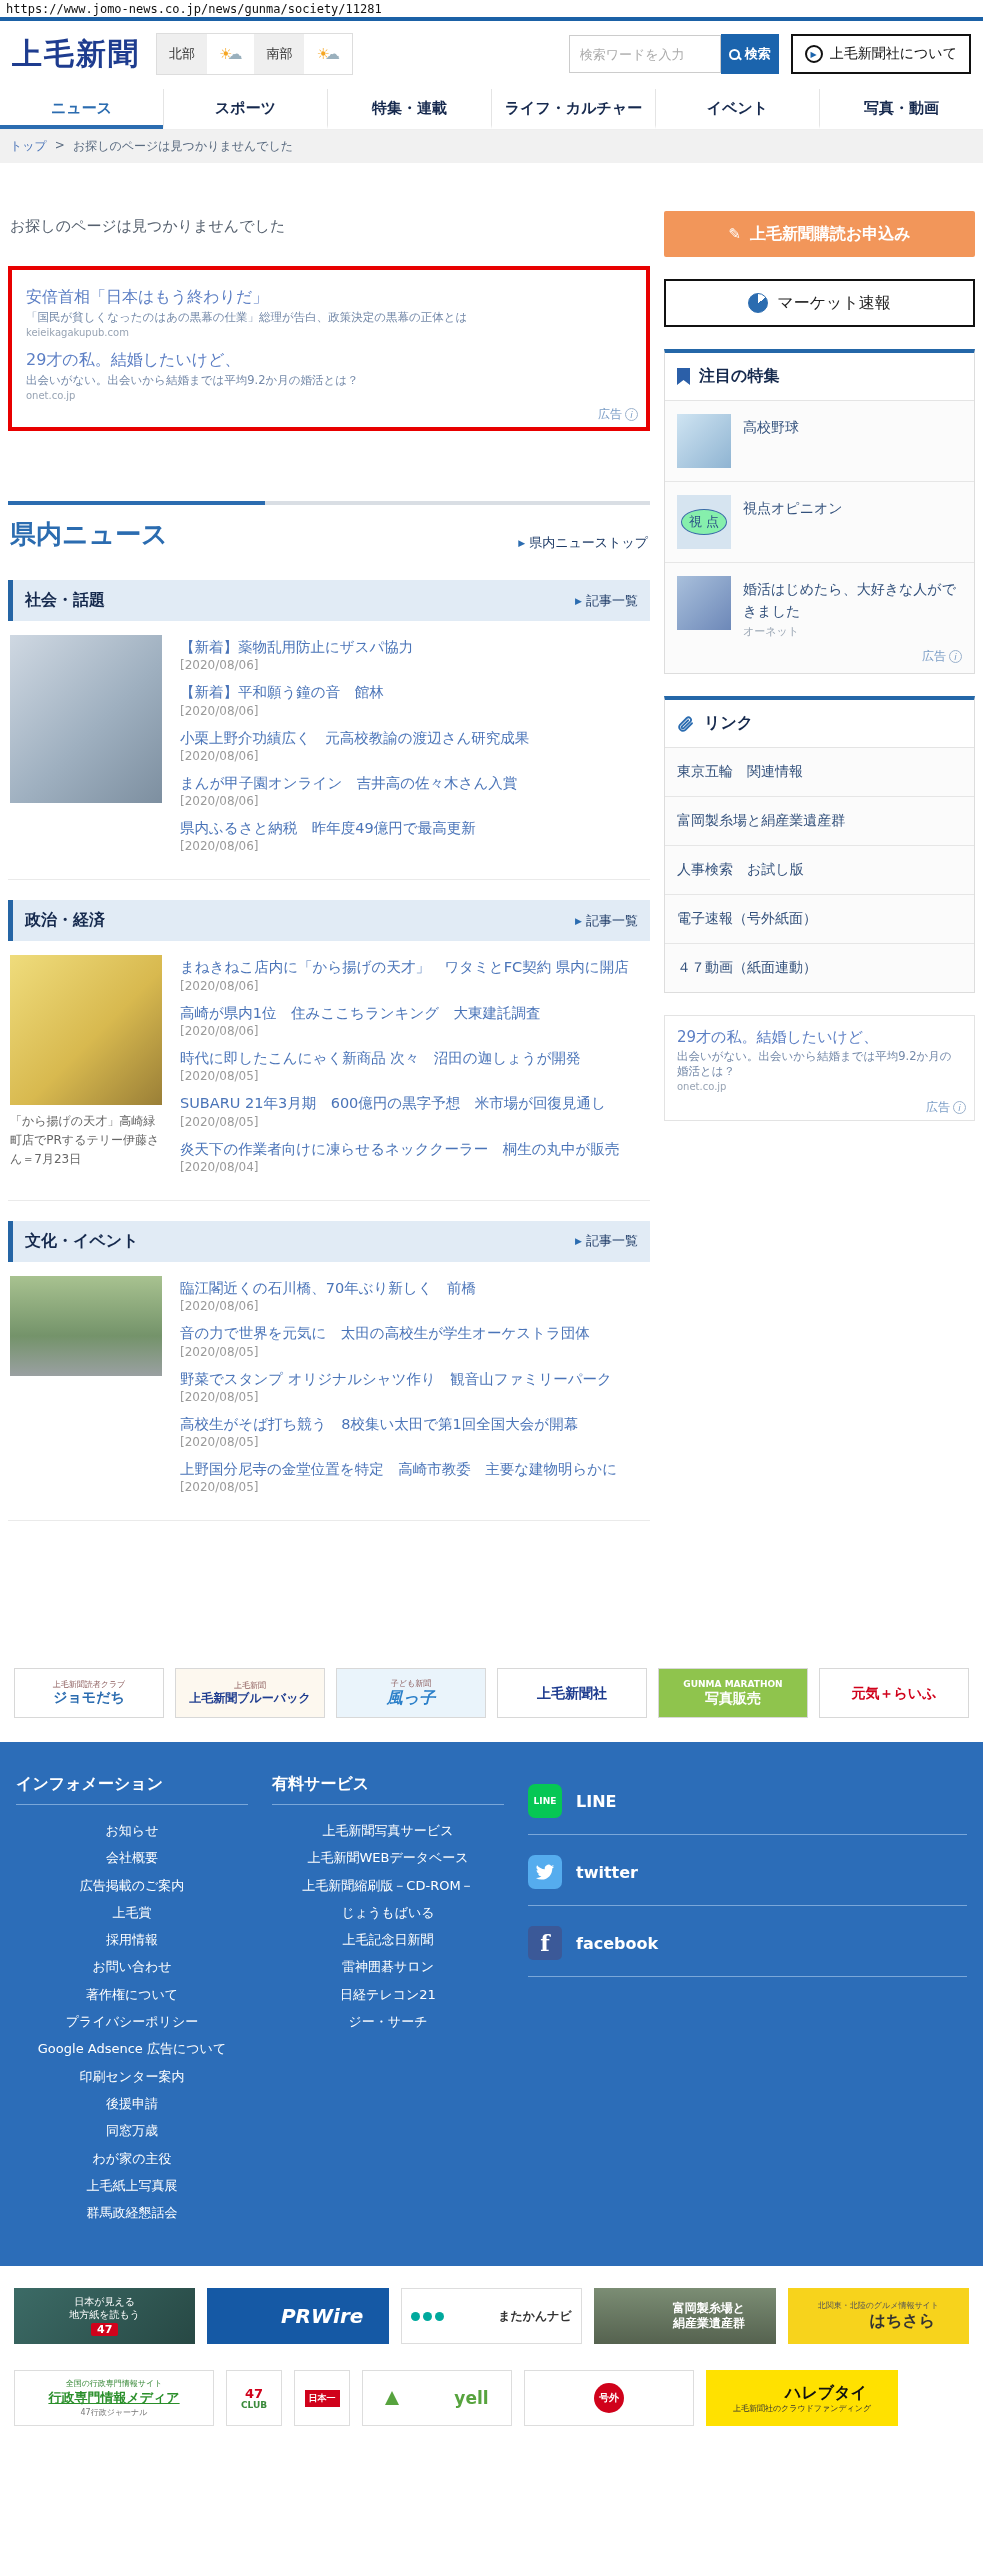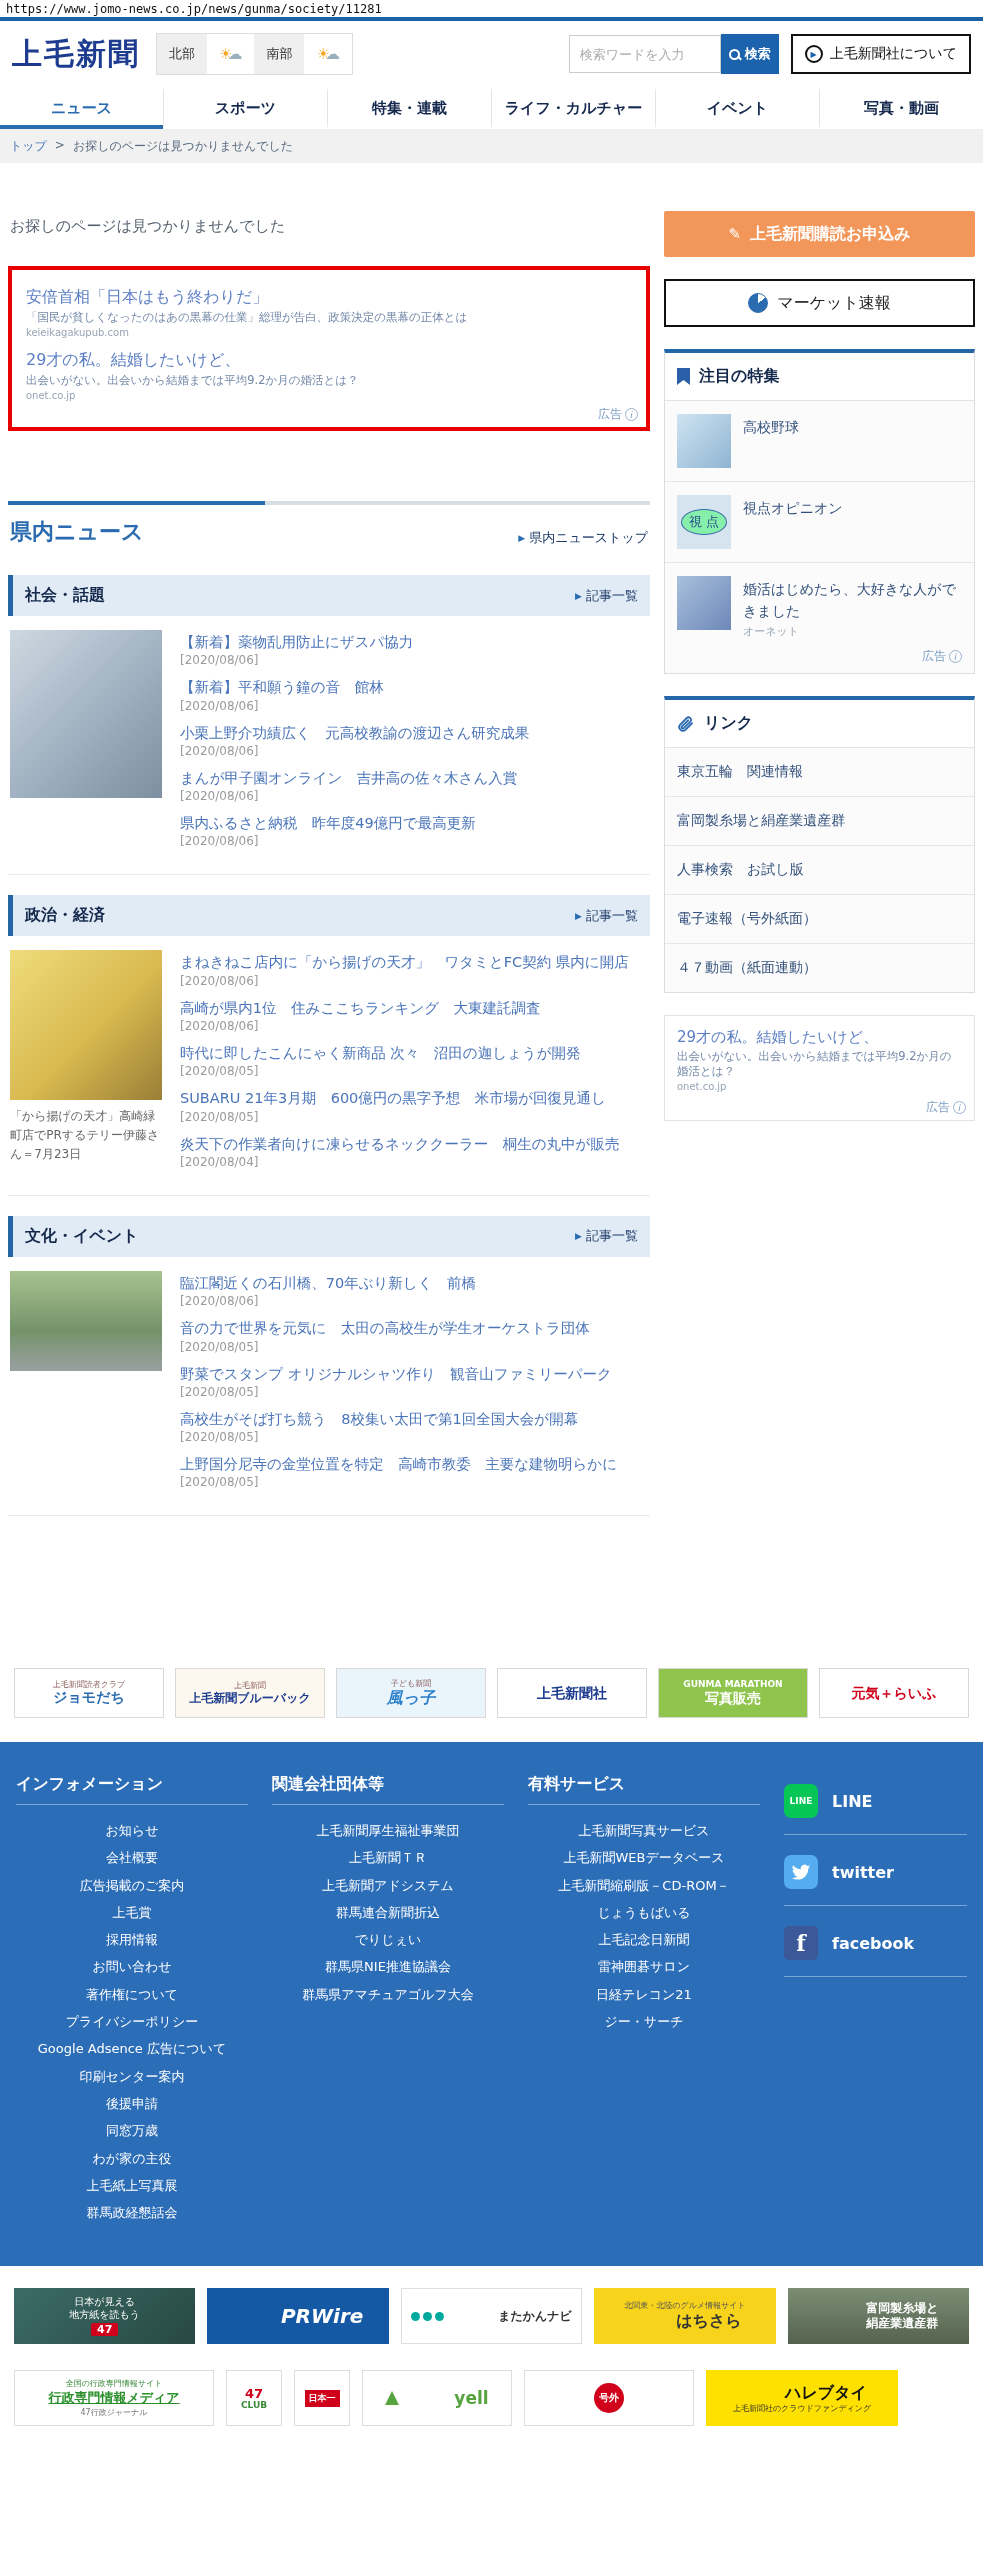--- a/index.html
+++ b/index.html
@@ -51,21 +51,21 @@
   .ad-title { font-size:16px; color:#5b7ec4; margin:7px 0 2px; cursor:pointer; }
   .ad-desc { font-size:11.5px; color:#7388a8; }
   .ad-src { font-size:10px; color:#98a4b4; margin-top:2px; }
   .ad-flag { position:absolute; right:8px; bottom:4px; font-size:12px; color:#7c9ec7; display:flex; align-items:center; gap:3px; cursor:pointer; }
   .info-i { width:13px; height:13px; border:1px solid #9ab1cc; border-radius:50%; font-size:9px; display:inline-flex; align-items:center; justify-content:center; color:#7c9ec7; font-style:italic; }
 
   
   .kennai { margin-top:70px; }
   .topline { height:4px; background:linear-gradient(to right,#2b6cb0 0,#2b6cb0 40%,#d9dee4 40%,#d9dee4 100%); }
   .kennai-head { display:flex; align-items:flex-end; justify-content:space-between; padding:12px 2px 8px; }
-  .kennai-title { font-size:22px; font-weight:bold; color:#2b6cb0;font-family:Liberation Mono, monospace; }
+  .kennai-title { font-size:26px; font-weight:bold; color:#2b6cb0;font-family:Liberation Mono, monospace; }
   .k-link { font-size:13px; color:#1d3a66; cursor:pointer; display:flex; align-items:center; gap:4px; }
   .k-arrow { color:#2b6cb0; font-size:9px; }
   .section { margin-top:20px; border-bottom:1px solid #eaeaea; padding-bottom:6px; }
   .sec-head { background:#e1ebf5; border-left:5px solid #2565a5; display:flex; align-items:center; justify-content:space-between; padding:10px 12px; }
   .sec-name { font-size:16px; font-weight:bold; color:#15294d; }
   .sec-body { display:flex; gap:18px; padding:14px 2px 10px; }
   .thumb { width:152px; flex:none; }
   .thumb-img { width:152px; cursor:pointer; }
   .t-s0 { height:168px; background:linear-gradient(135deg,#cfd8e2 0%,#9fb0c0 55%,#7d8fa0 100%); }
   .t-s1 { height:150px; background:linear-gradient(135deg,#efdc7c 0%,#d8b94f 55%,#9a7f37 100%); }
@@ -471,32 +471,20 @@
       <li>Google Adsence 広告について</li>
       <li>印刷センター案内</li>
       <li>後援申請</li>
       <li>同窓万歳</li>
       <li>わが家の主役</li>
       <li>上毛紙上写真展</li>
       <li>群馬政経懇話会</li>
     </ul>
   </div>
   <div class="fcol">
-    <h3>関連会社団体等</h3>
-    <ul>
-      <li>上毛新聞厚生福祉事業団</li>
-      <li>上毛新聞ＴＲ</li>
-      <li>上毛新聞アドシステム</li>
-      <li>群馬連合新聞折込</li>
-      <li>でりじぇい</li>
-      <li>群馬県NIE推進協議会</li>
-      <li>群馬県アマチュアゴルフ大会</li>
-    </ul>
-  </div>
-  <div class="fcol">
     <h3>有料サービス</h3>
     <ul>
       <li>上毛新聞写真サービス</li>
       <li>上毛新聞WEBデータベース</li>
       <li>上毛新聞縮刷版－CD-ROM－</li>
       <li>じょうもばいる</li>
       <li>上毛記念日新聞</li>
       <li>雷神囲碁サロン</li>
       <li>日経テレコン21</li>
       <li>ジー・サーチ</li>
@@ -537,27 +525,27 @@
       <div class="ba-line-md">PRWire</div>
     </div>
     <div class="ba ba-matakan">
       <div class="dots">
           <span class="dot"></span>
           <span class="dot"></span>
           <span class="dot"></span>
         </div>
       <div class="ba-line-md">またかんナビ</div>
     </div>
+    <div class="ba ba-tomioka">
+      <div class="ba-line-md">富岡製糸場と</div>
+      <div class="ba-line-md">絹産業遺産群</div>
+    </div>
     <div class="ba ba-hachisara">
       <div class="ba-line-sm">北関東・北陸のグルメ情報サイト</div>
       <div class="ba-line-md">はちさら</div>
-    </div>
-    <div class="ba ba-tomioka">
-      <div class="ba-line-md">富岡製糸場と</div>
-      <div class="ba-line-md">絹産業遺産群</div>
     </div>
   </div>
 
   <div class="ba-row">
     <div class="ba ba-gyosei">
       <div class="g1">全国の行政専門情報サイト</div>
       <div class="g2">行政専門情報メディア</div>
       <div class="g3">47行政ジャーナル</div>
     </div>
     <div class="ba ba-sq ba-47club">

